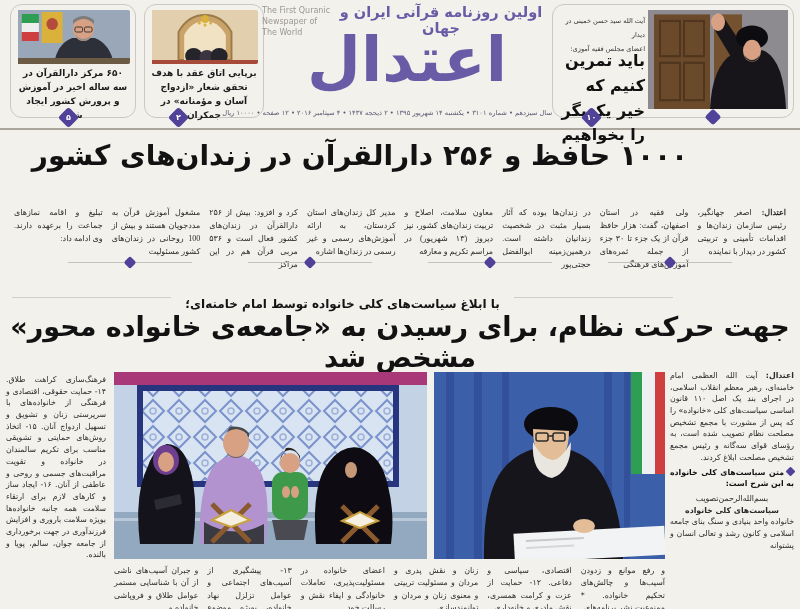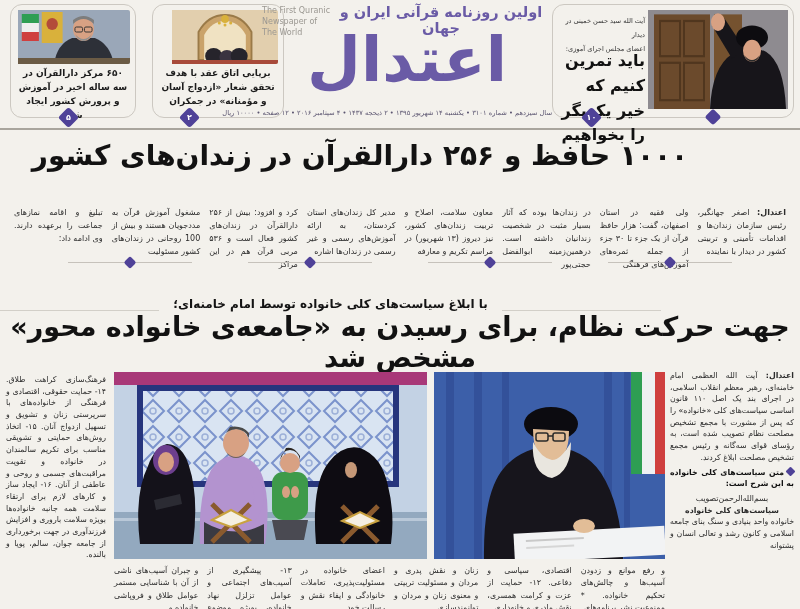--- a/index.html
+++ b/index.html
@@ -20,28 +20,28 @@
   #box3 .head3{position:absolute;top:44px;left:8px;width:84px;font-size:16px;font-weight:bold;line-height:1.55;color:#111;text-align:right;}
   
   .m-en{position:absolute;left:262px;top:6px;width:72px;font-size:8px;line-height:1.35;color:#9b9892;direction:ltr;text-align:left;}
   .m-tag{position:absolute;left:336px;top:4px;width:210px;font-size:14.5px;color:#6a5ba6;font-weight:bold;text-align:center;}
   .m-title{position:absolute;left:268px;top:16px;width:278px;height:90px;font-size:62px;font-weight:bold;color:#6a5ba6;text-align:center;line-height:88px;letter-spacing:2px;}
   .m-date{position:absolute;left:248px;top:109px;width:304px;font-size:6.7px;color:#5b5570;text-align:center;white-space:nowrap;}
   .head-rule{position:absolute;left:0;top:128px;width:800px;height:2px;background:#a9a59d;}
   
   .h1{position:absolute;left:0;top:139px;width:720px;text-align:center;font-size:28px;font-weight:bold;color:#121212;}
   .lead-cols{position:absolute;left:14px;top:207px;width:772px;display:flex;gap:9px;direction:rtl;}
-  .lead-cols .col{flex:1;font-size:8px;line-height:1.62;text-align:justify;color:#2b2b2b;}
+  .lead-cols .col{flex:1;font-size:8px;line-height:1.62;text-align:justify;color:#2b2b2b;font-family:Liberation Serif, serif;}
   .lead-b{font-weight:bold;}
   .goto{color:#e03c3c;font-weight:bold;display:block;text-align:left;margin-top:2px;}
   .divider-row{position:absolute;left:40px;top:262px;width:720px;display:flex;}
   .divider-row .seg{position:relative;flex:1;margin:0 28px;height:1px;background:#c6c2bb;}
   .divider-row .dia{position:absolute;left:50%;top:-4px;width:9px;height:9px;background:#4f4298;transform:translateX(-50%) rotate(45deg);border-radius:2px;}
   
-  .kicker-row{position:absolute;left:0;top:297px;width:661px;display:flex;align-items:flex-end;}
+  .kicker-row{position:absolute;left:0;top:297px;width:661px;display:flex;align-items:flex-start;padding-left:12px;}
   .kicker-row .kline{flex:1;height:1px;background:#d2cfc8;}
   .kicker-row .ktext{padding:0 14px;font-size:12px;font-weight:bold;color:#141414;}
   .h2{position:absolute;left:0;top:311px;width:800px;text-align:center;font-size:27px;font-weight:bold;color:#121212;}
   
   .side-col{position:absolute;font-size:7.8px;line-height:1.5;text-align:justify;color:#2b2b2b;}
   #leftcol{left:6px;top:374px;width:100px;height:228px;}
   #rightcol{left:670px;top:370px;width:124px;height:236px;}
   #rightcol .sub{font-weight:bold;color:#111;margin:3px 0;}
   #rightcol .dia-ico{display:inline-block;width:7px;height:7px;background:#4f4298;transform:rotate(45deg);border-radius:1px;margin-left:3px;}
   #rightcol .cline{text-align:center;display:block;}
@@ -75,21 +75,21 @@
         <rect x="70" y="17" width="8" height="5" rx="1.5" fill="none" stroke="#333" stroke-width="1"></rect>
         <rect x="0" y="48" width="118" height="6" fill="#6b5b45"></rect>
       </svg>
     </div>
     <div class="s-head">۶۵۰ مرکز دارالقرآن در سه ساله اخیر در آموزش و پرورش کشور ایجاد شده</div>
     <div class="badge" style="left:40%;">
         <span>۵</span>
       </div>
   </div>
 
-  <div class="story-box" id="box2" style="left:152px;width:118px;padding-left:12px;">
+  <div class="story-box" id="box2" style="left:144px;width:118px;">
     <div class="thumb">
       <svg width="106" height="54" viewBox="0 0 112 54" preserveAspectRatio="none">
         <rect width="112" height="54" fill="#e2cfae"></rect>
         <rect width="112" height="54" fill="none"></rect>
         <path d="M28 50 L28 22 Q38 5 56 5 Q74 5 84 22 L84 50 Z" fill="#caa36a" stroke="#9a7a48" stroke-width="2"></path>
         <path d="M34 50 L34 25 Q42 11 56 11 Q70 11 78 25 L78 50 Z" fill="#f0e2c2"></path>
         <g fill="#d9b13b">
             <circle cx="56" cy="9" r="4"></circle>
             <circle cx="50" cy="13" r="1.6"></circle>
             <circle cx="62" cy="13" r="1.6"></circle>
@@ -126,21 +126,21 @@
         <path d="M62 90 Q64 52 84 40 Q100 30 118 38 Q136 48 138 90 Z" fill="#17151a"></path>
         <path d="M84 44 L64 14 L76 7 L97 36 Z" fill="#17151a"></path>
         <ellipse cx="70" cy="11" rx="7" ry="8" fill="#d8a183"></ellipse>
         <ellipse cx="104" cy="25" rx="16" ry="11" fill="#0d0c10"></ellipse>
         <ellipse cx="104" cy="37" rx="9" ry="10" fill="#d8a183"></ellipse>
         <path d="M96 41 Q104 50 112 41 Q109 47 104 47 Q99 47 96 41Z" fill="#2a2a2a"></path>
       </svg>
     </div>
     <div class="kick3">
       <div>آیت الله سید حسن خمینی در دیدار</div>
-      <div>اعضای مجلس اجرای آموزی:</div>
+      <div>اعضای مجلس فقیه آموزی:</div>
     </div>
     <div class="head3">باید تمرین کنیم که خیر یکدیگر را بخواهیم</div>
     <div class="badge" style="left:13%;">
         <span>۱۰</span>
       </div>
     <div class="badge plain" style="left:64%;"></div>
   </div>
 
   <div class="h1">۱۰۰۰ حافظ و ۲۵۶ دارالقرآن در زندان‌های کشور</div>
 

